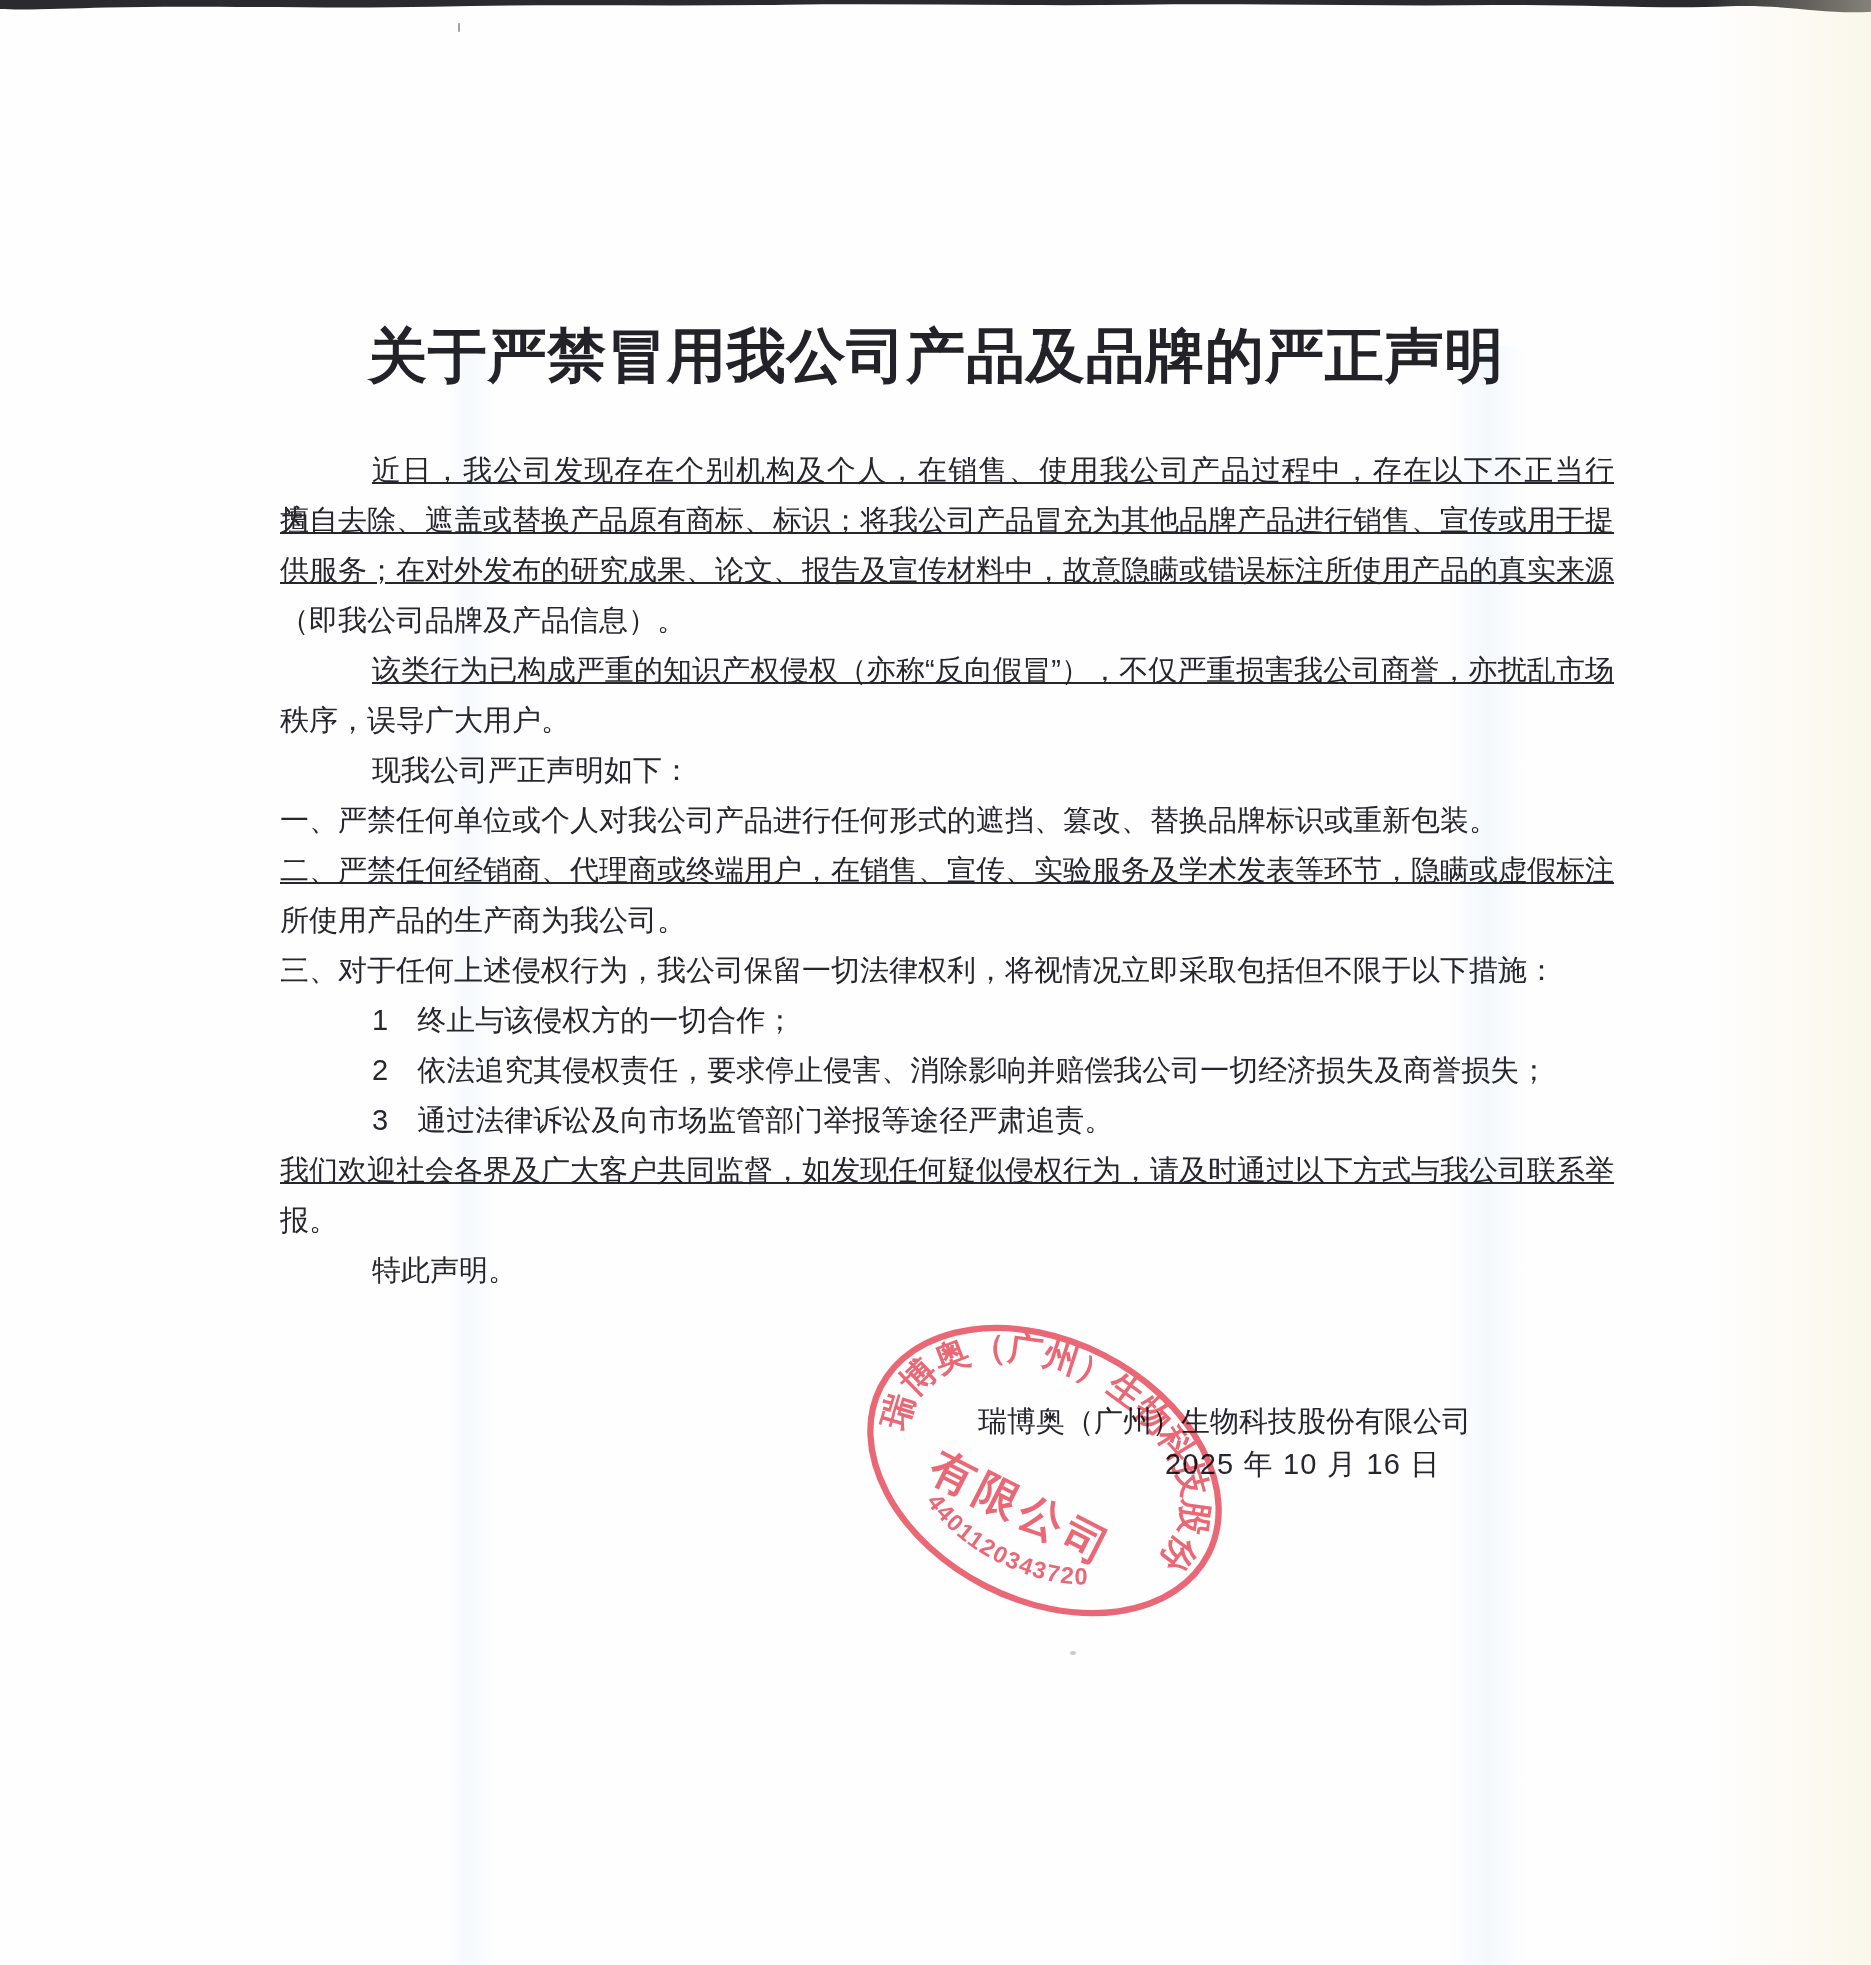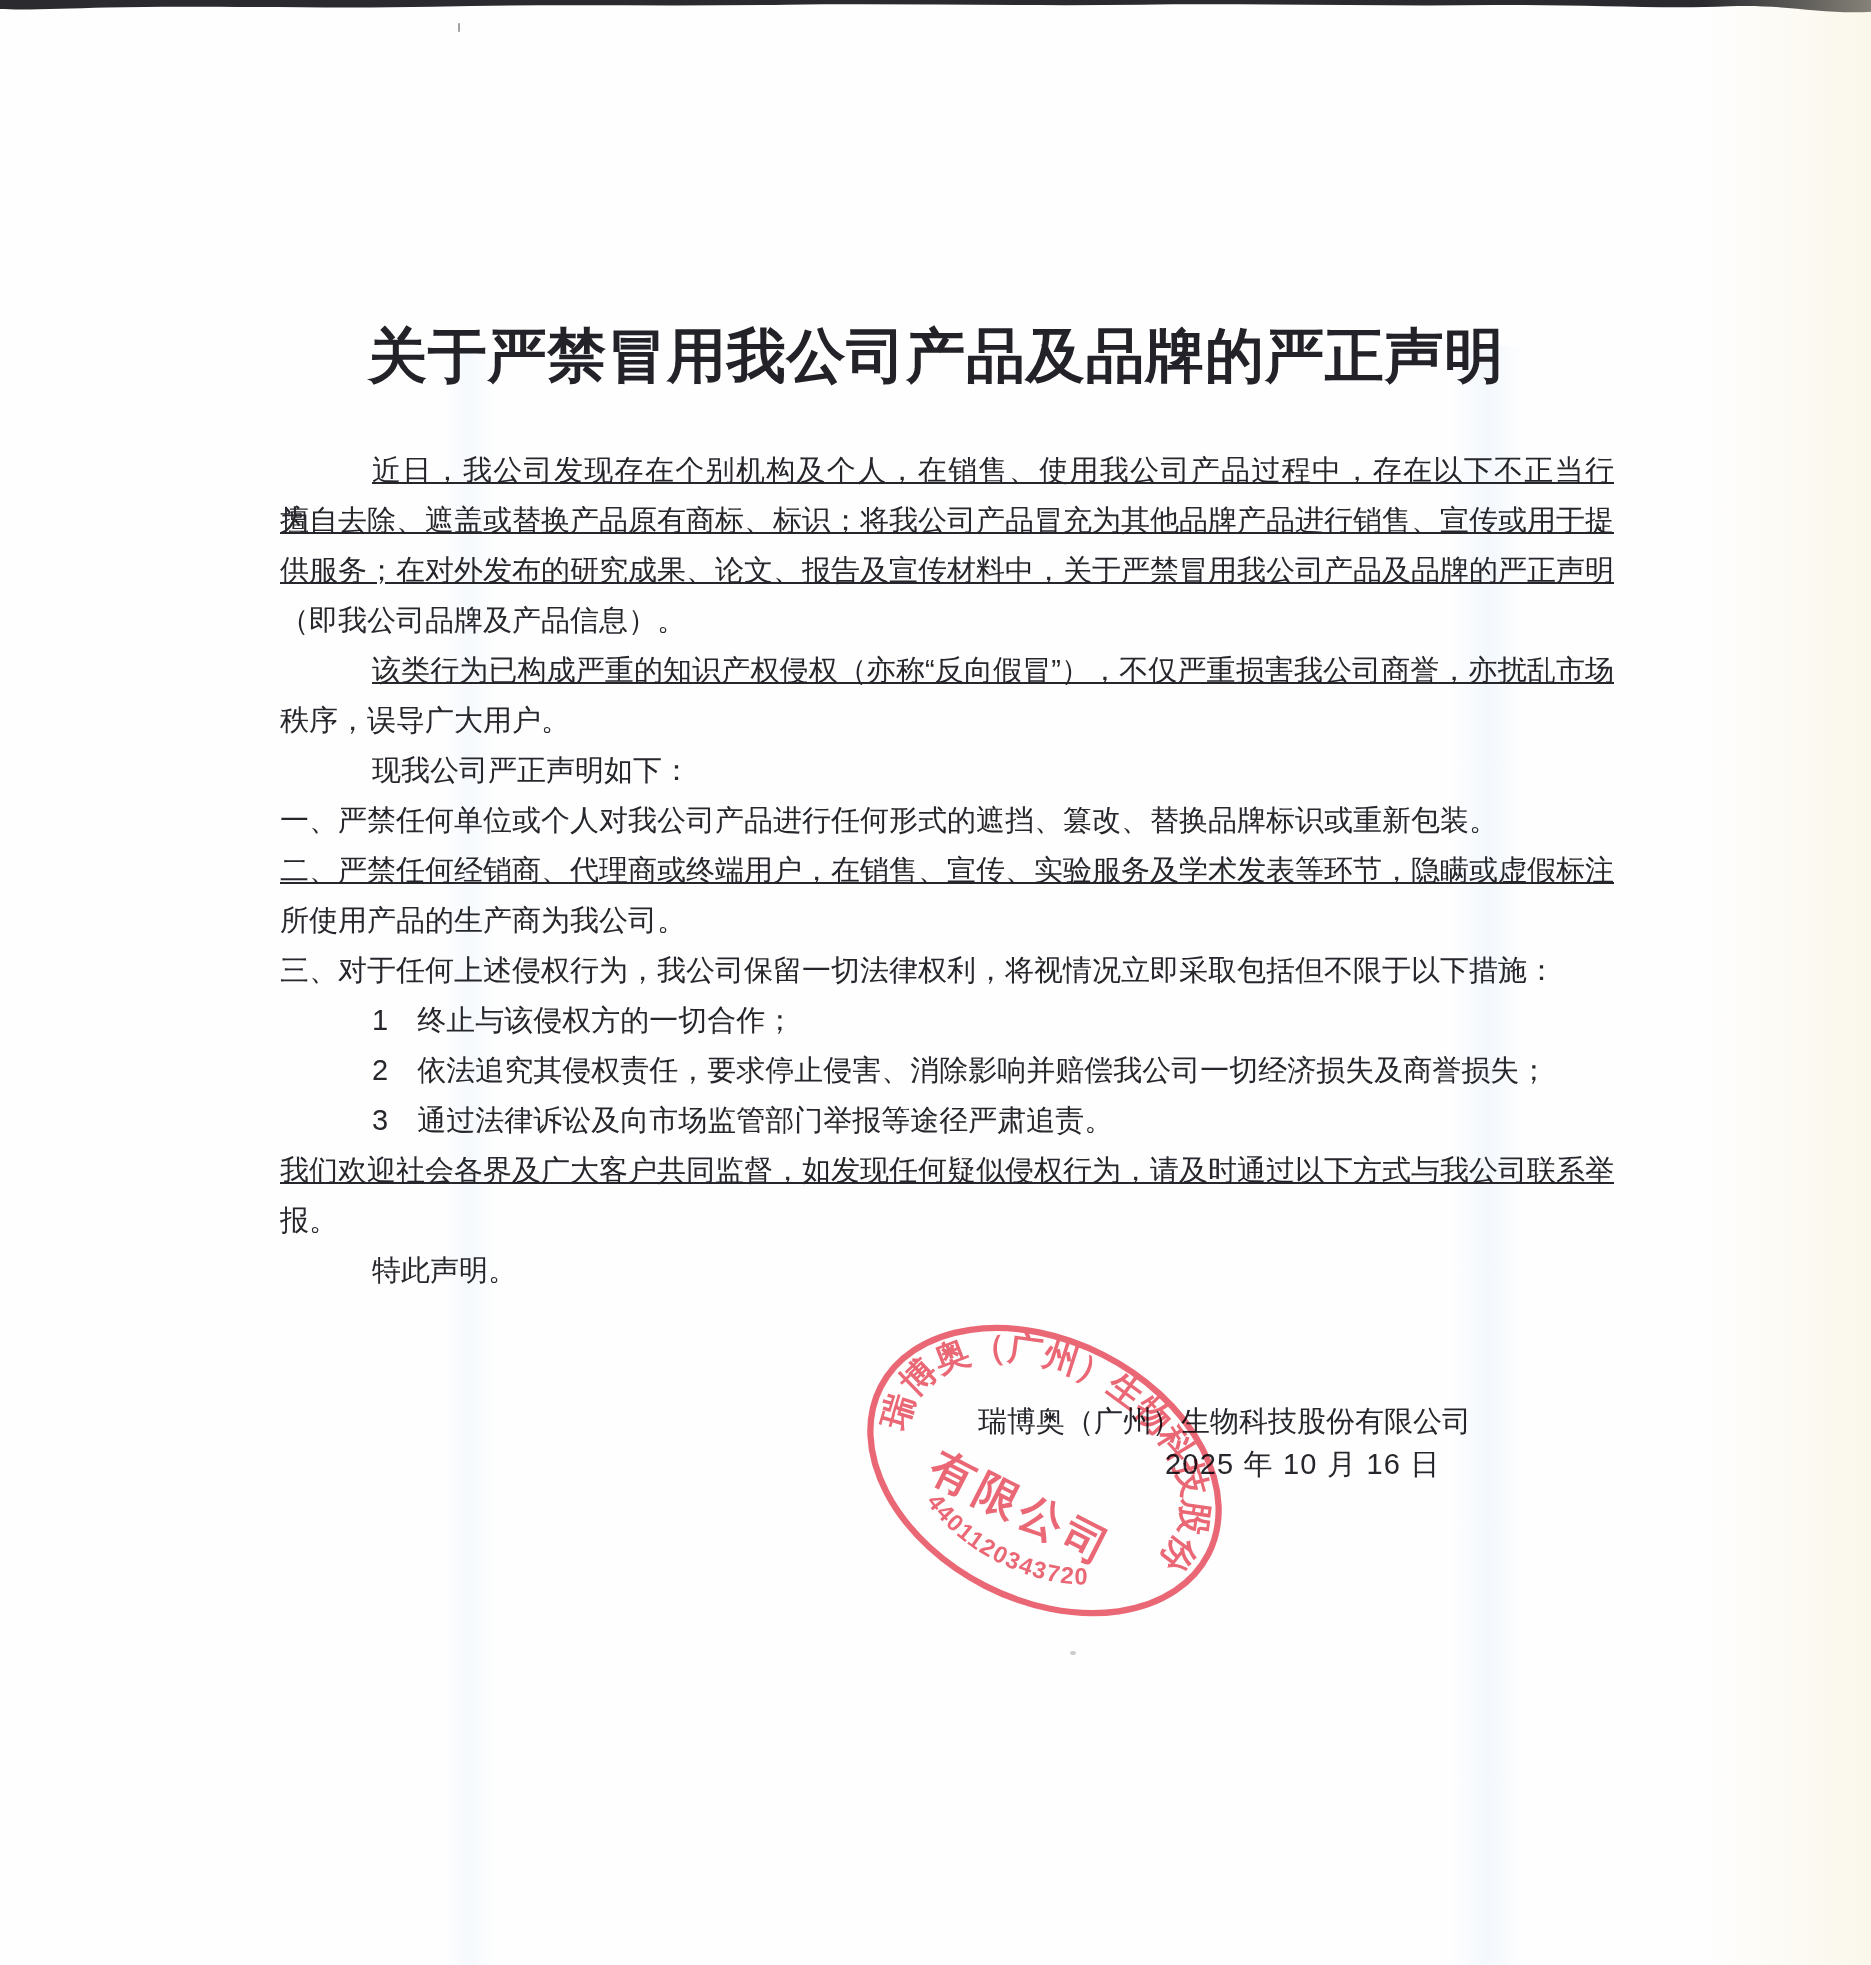--- a/index.html
+++ b/index.html
@@ -49,21 +49,21 @@
 <div class="streak a"></div>
 <div class="streak b"></div>
 <div class="speck s1"></div>
 <div class="speck s2"></div>
 
 <div class="doc-title">关于严禁冒用我公司产品及品牌的严正声明</div>
 
 <div class="doc-body">
     <div class="line indent justify">近日，我公司发现存在个别机构及个人，在销售、使用我公司产品过程中，存在以下不正当行为：</div>
     <div class="line justify">擅自去除、遮盖或替换产品原有商标、标识；将我公司产品冒充为其他品牌产品进行销售、宣传或用于提</div>
-    <div class="line justify">供服务；在对外发布的研究成果、论文、报告及宣传材料中，关于严禁冒用我公司产品及品牌的严正声明</div>
+    <div class="line justify">供服务；在对外发布的研究成果、论文、报告及宣传材料中，故意隐瞒或错误标注所使用产品的真实来源</div>
     <div class="line">（即我公司品牌及产品信息）。</div>
     <div class="line indent justify">该类行为已构成严重的知识产权侵权（亦称“反向假冒”），不仅严重损害我公司商誉，亦扰乱市场</div>
     <div class="line">秩序，误导广大用户。</div>
     <div class="line indent">现我公司严正声明如下：</div>
     <div class="line">一、严禁任何单位或个人对我公司产品进行任何形式的遮挡、篡改、替换品牌标识或重新包装。</div>
     <div class="line justify">二、严禁任何经销商、代理商或终端用户，在销售、宣传、实验服务及学术发表等环节，隐瞒或虚假标注</div>
     <div class="line">所使用产品的生产商为我公司。</div>
     <div class="line">三、对于任何上述侵权行为，我公司保留一切法律权利，将视情况立即采取包括但不限于以下措施：</div>
     <div class="line indent">1　终止与该侵权方的一切合作；</div>
     <div class="line indent">2　依法追究其侵权责任，要求停止侵害、消除影响并赔偿我公司一切经济损失及商誉损失；</div>

